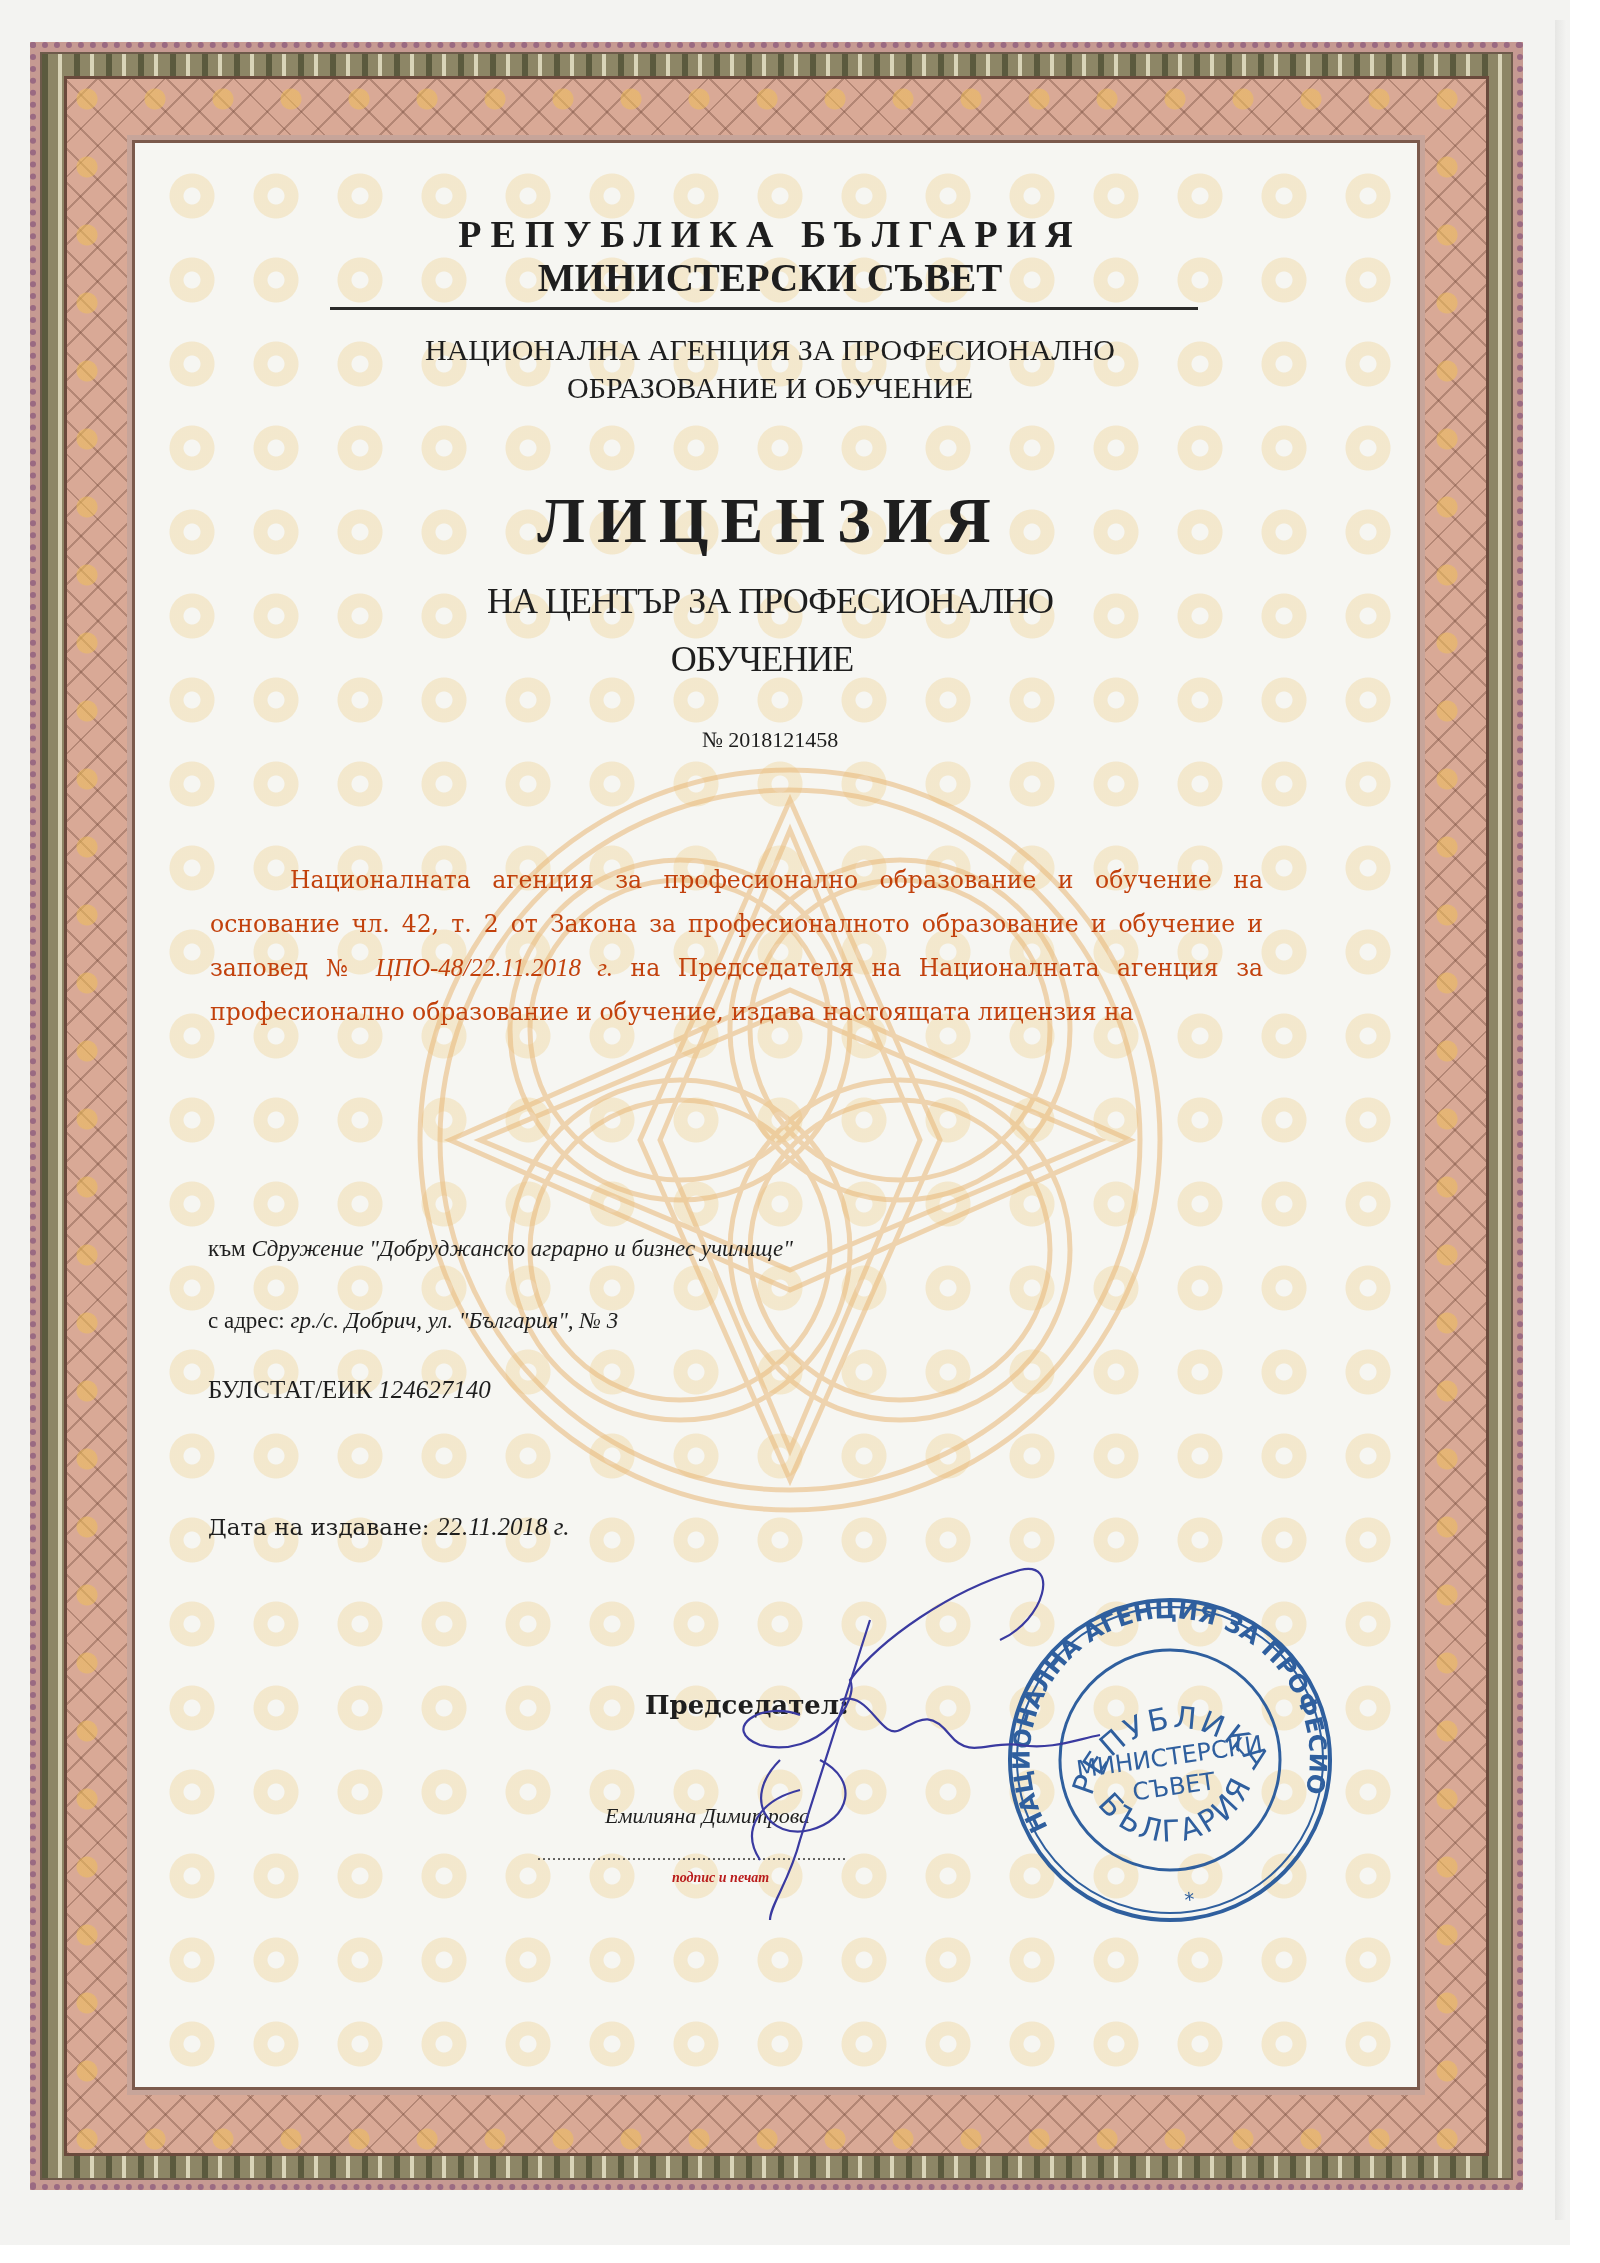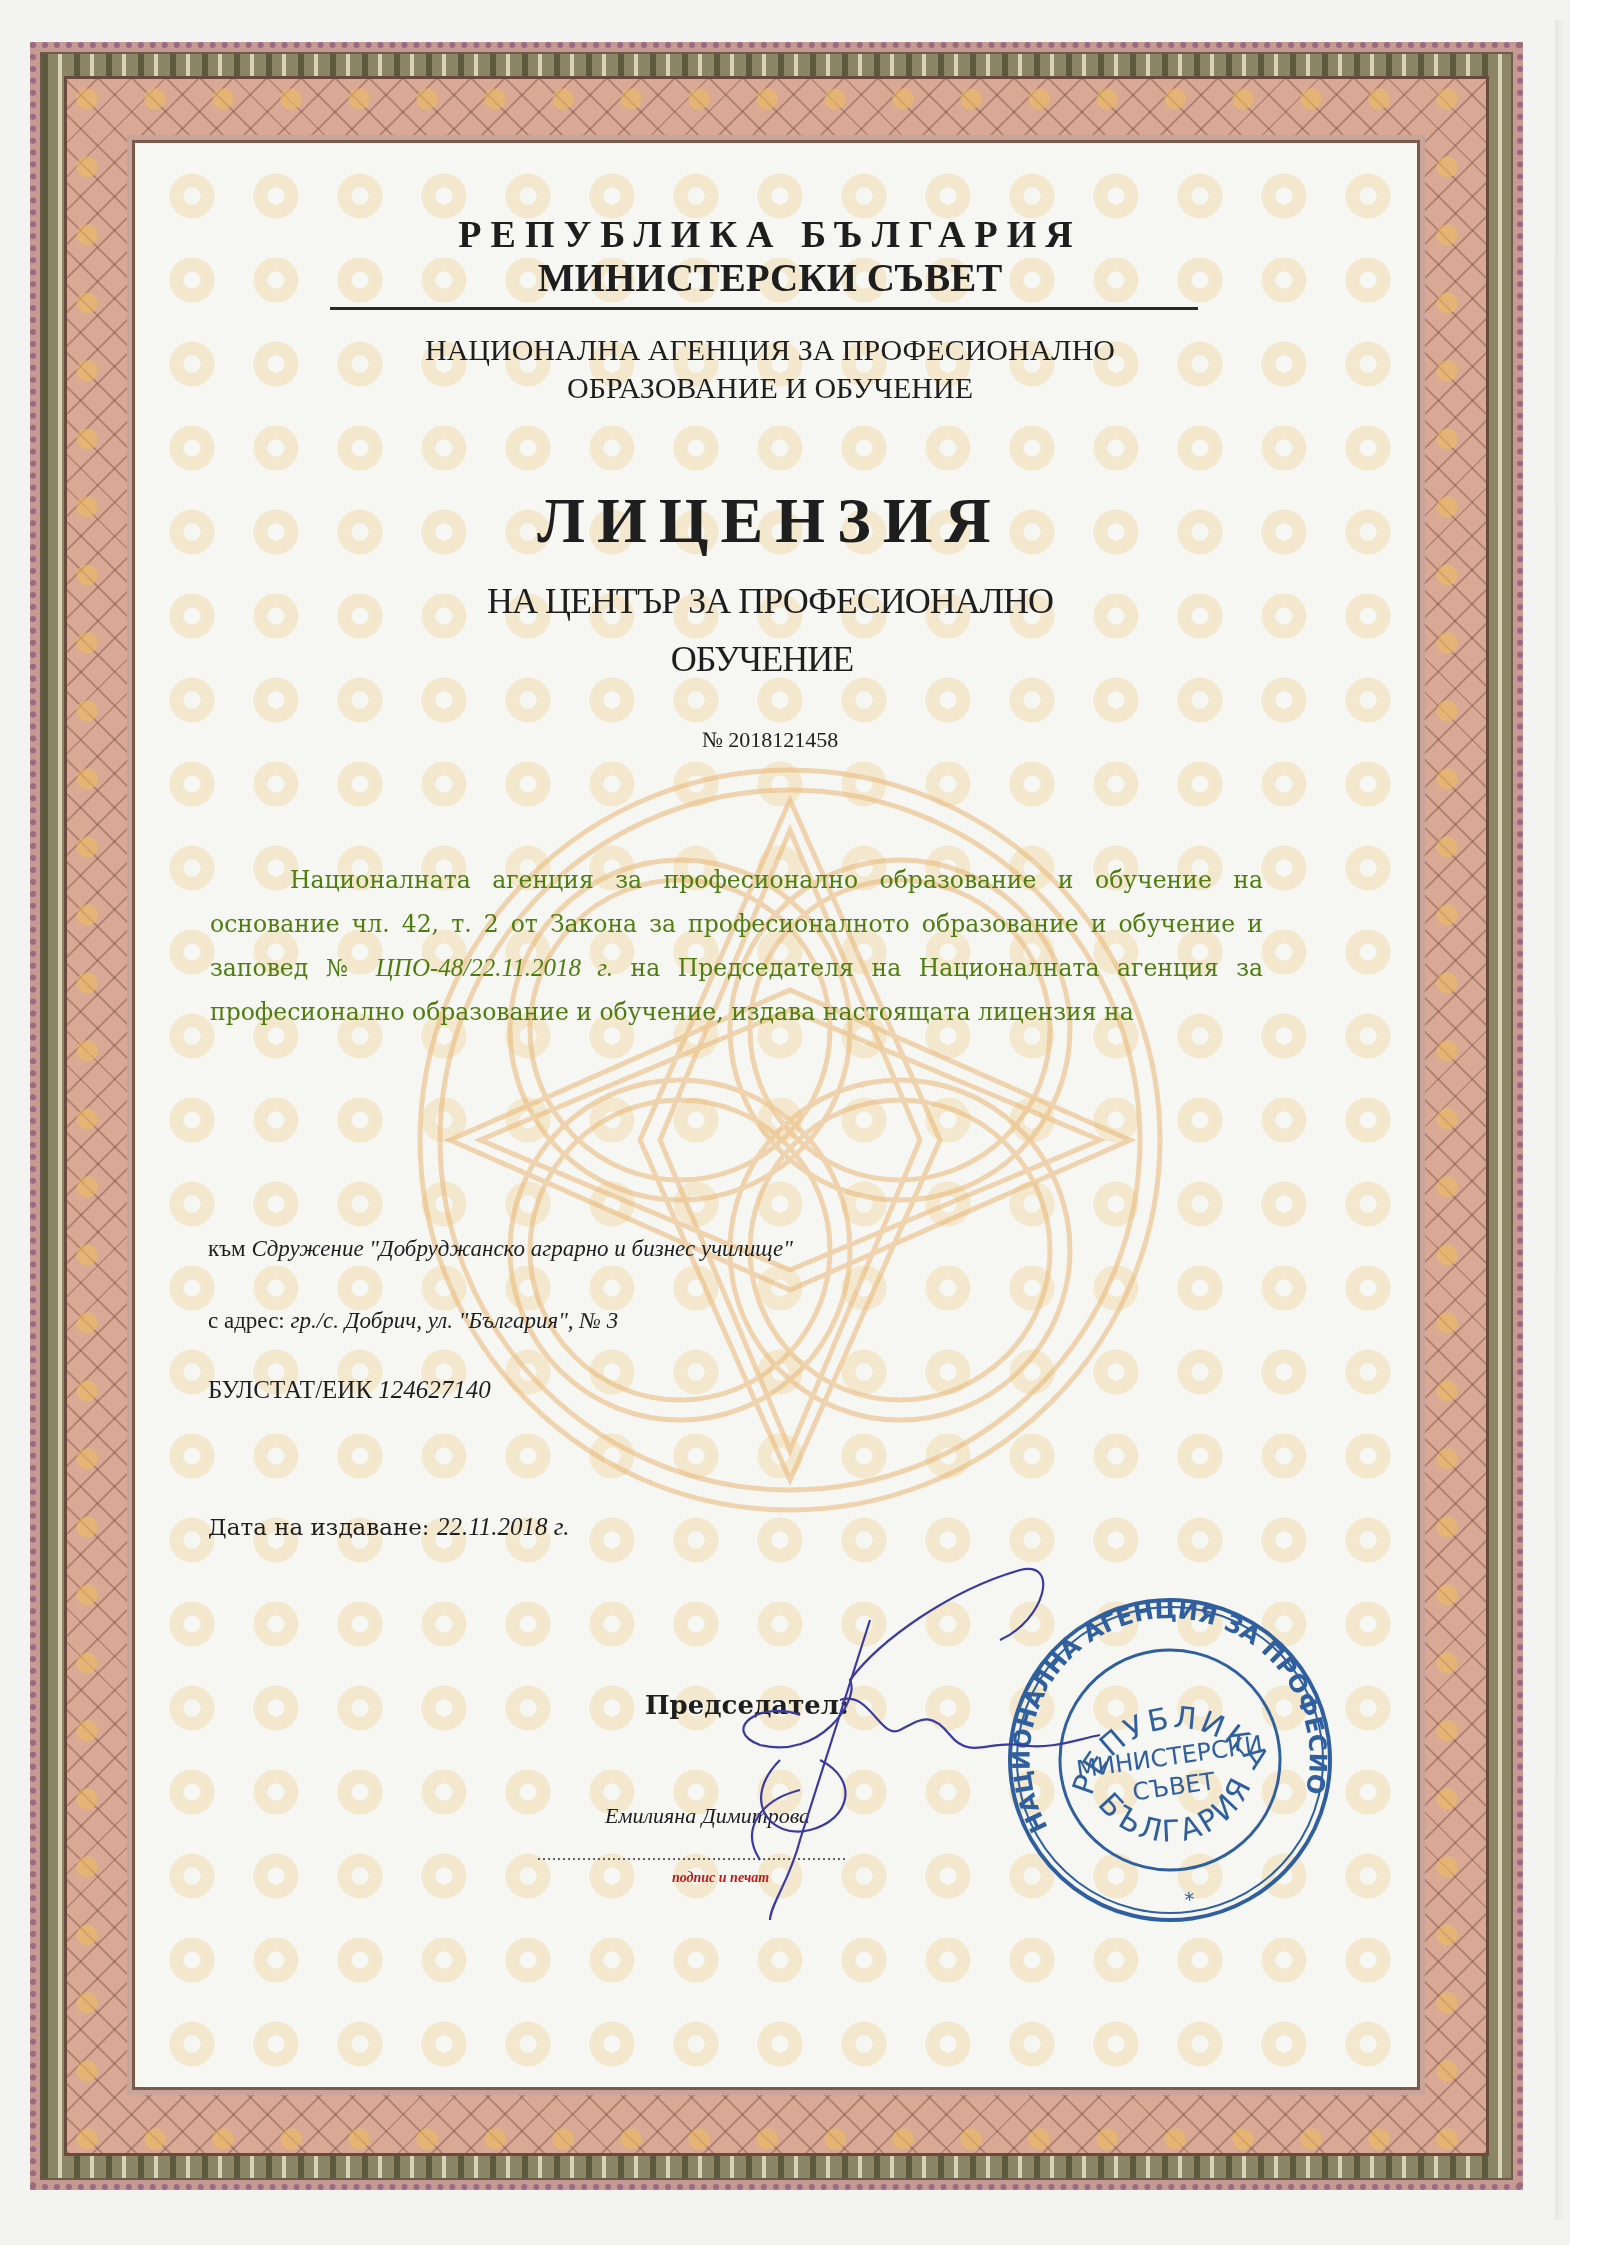--- a/index.html
+++ b/index.html
@@ -68,21 +68,21 @@
   .rule { position: absolute; left: 330px; top: 307px; width: 868px; height: 3px; background: #2a2a2a; }
   .h-agency1 { top: 333px; font-size: 30px; left: 30px; }
   .h-agency2 { top: 371px; font-size: 30px; left: 30px; }
   .h-lic { top: 484px; font-size: 64px; font-weight: bold; letter-spacing: 12px; left: 30px; }
   .h-sub1 { top: 580px; font-size: 36px; left: 30px; letter-spacing: -1px; }
   .h-sub2 { top: 638px; font-size: 36px; left: 22px; letter-spacing: -1px; }
   .h-num { top: 727px; font-size: 22px; left: 30px; }
   .para {
     position: absolute; left: 210px; top: 858px; width: 1053px;
     font-family: "DejaVu Serif", serif; font-size: 23.5px; line-height: 44px;
-    text-align: justify; text-align-last: left; color: #4d7c0f;
+    text-align: justify; text-align-last: left; color: #c2410c;
   }
   .para .indent { display: inline-block; width: 80px; }
   .para i { font-family: "Liberation Serif", serif; font-size: 25px; }
   .center-name { top: 1168px; font-size: 27px; left: 30px; }
   .line { font-size: 23px; left: 208px; }
   .line .v { font-style: italic; }
   .l-kam { top: 1236px; }
   .l-addr { top: 1308px; }
   .l-eik { top: 1376px; font-size: 25px; }
   .l-date { top: 1513px; font-family: "DejaVu Serif", serif; font-size: 23px; }

